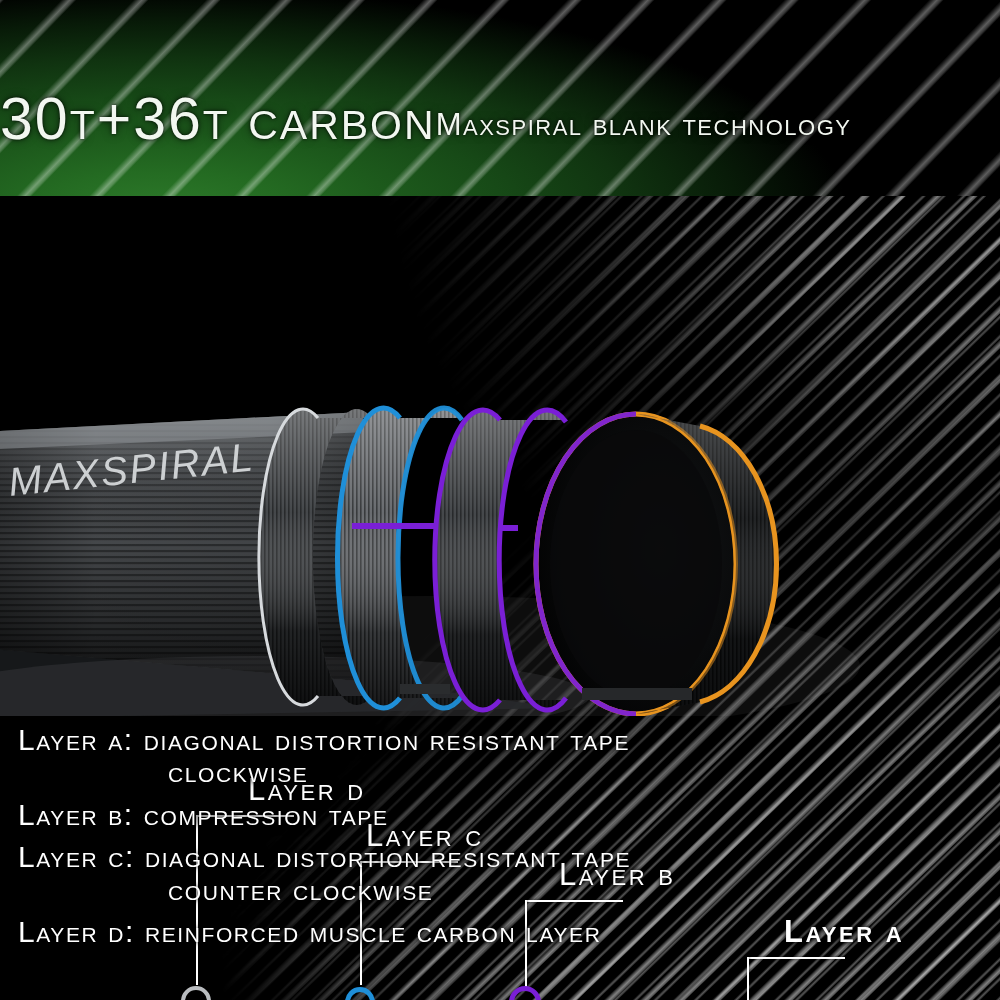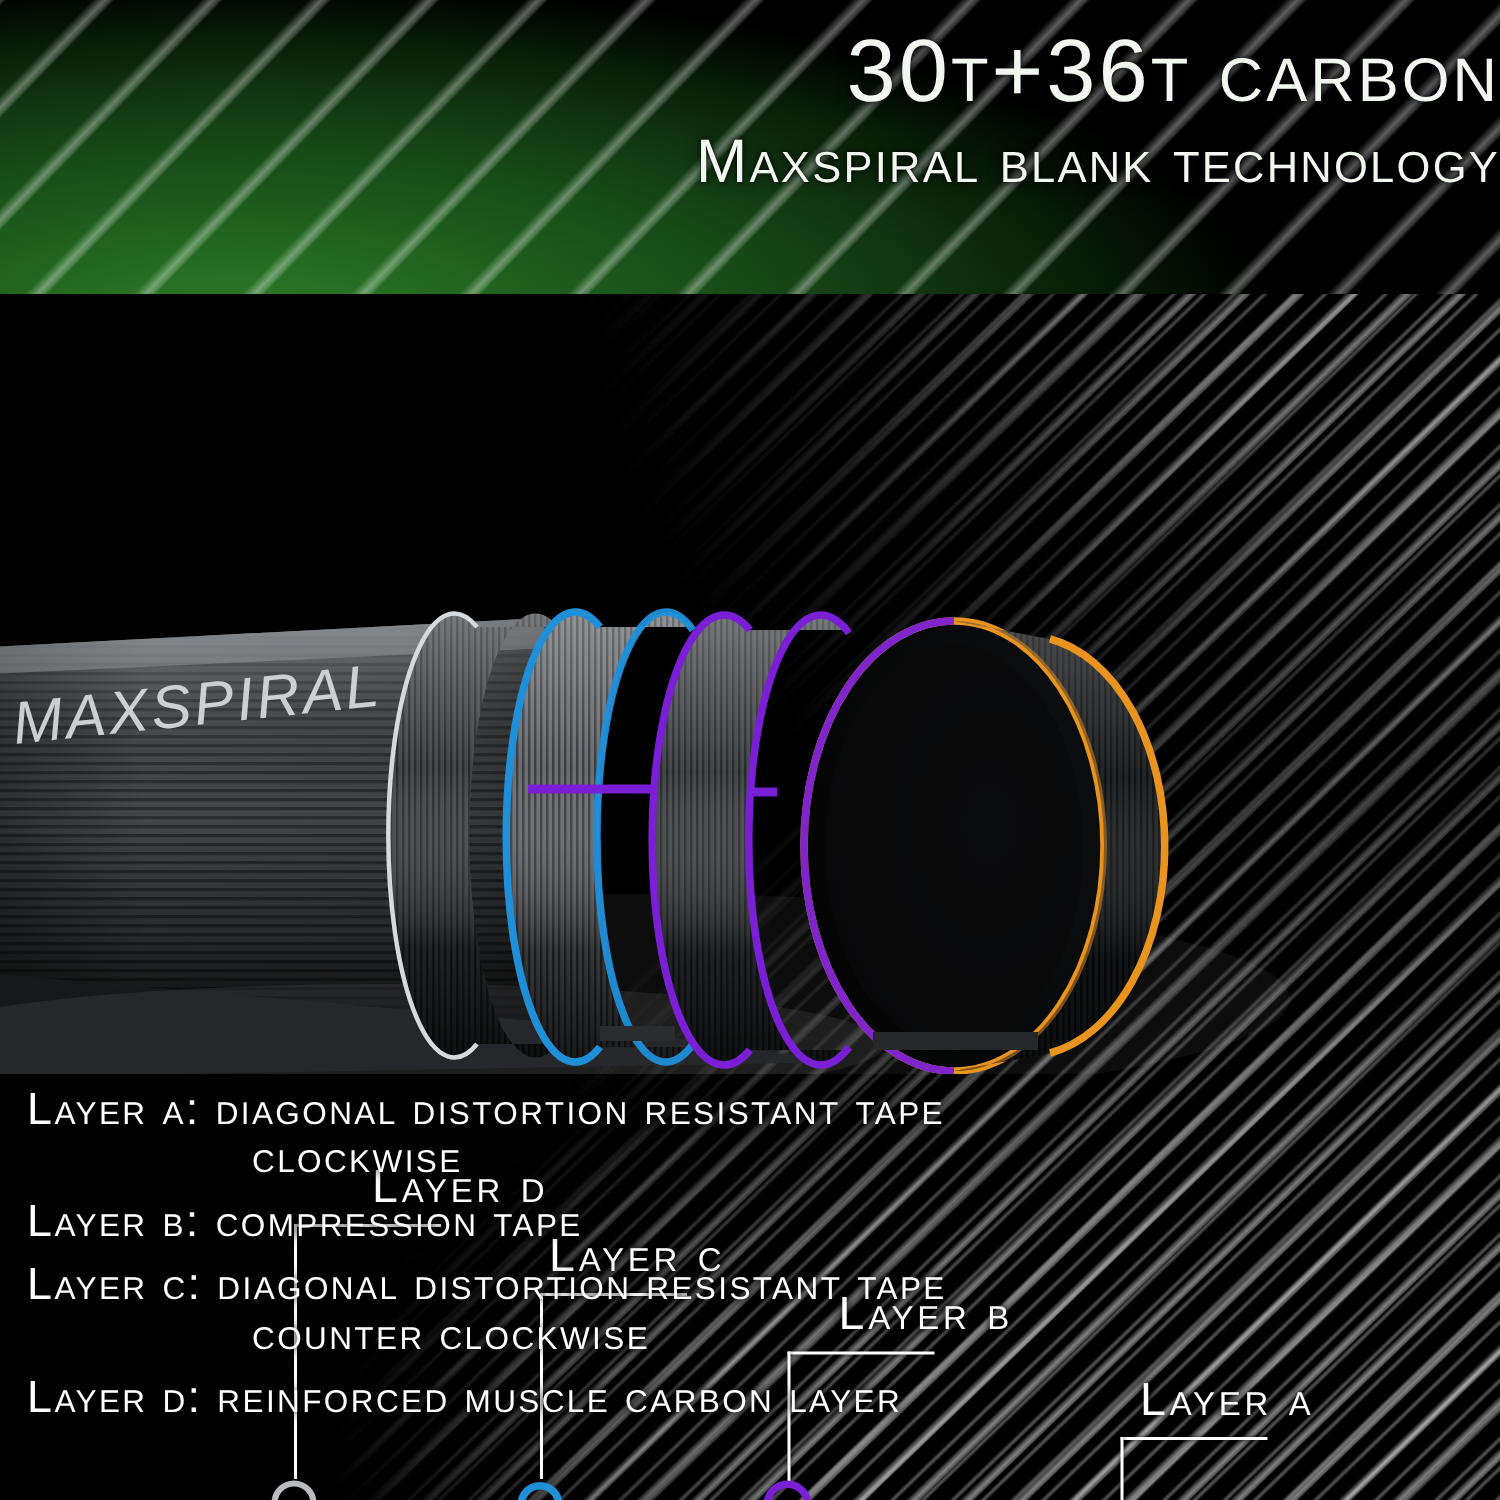--- a/index.html
+++ b/index.html
@@ -80,37 +80,38 @@
       rgba(255,255,255,0.00) 14px,
       rgba(255,255,255,0.26) 16px,
       rgba(255,255,255,0.46) 19px,
       rgba(255,255,255,0.22) 22px,
       rgba(255,255,255,0.00) 25px,
       rgba(255,255,255,0.00) 52px);
     opacity:.8;
   }
   #header-text {
     position:absolute; inset:0;
-    display:flex; flex-direction:column;
-    align-items:flex-end; justify-content:flex-start;
+    display:flex; flex-direction:row;
+    align-items:center; justify-content:flex-start;
     padding-top:18px;
+    margin-top:24px;
   }
   .hline {
     color:#f2f7f0;
     font-family:"Liberation Sans", sans-serif;
     font-variant:small-caps;
     text-transform:lowercase;
     letter-spacing:1px;
     white-space:nowrap;
     text-shadow:0 0 3px rgba(0,0,0,.85), 0 0 9px rgba(0,0,0,.6);
     line-height:1;
   }
   .hline::first-letter { text-transform:uppercase; }
   #title-main   { font-size:59px; letter-spacing:2px; font-weight:400; }
-  #title-sub    { font-size:41px; margin-top:10px; letter-spacing:1.5px; }
+  #title-sub    { font-size:31px; margin-top:10px; letter-spacing:1.5px; }
   #title-tag    { font-size:38px; margin-top:9px; letter-spacing:0.5px; }
 
   
   #tube-area { position:absolute; left:0; top:196px; width:1000px; height:520px; }
 
   
   .callout { position:absolute; }
   .callout-label {
     position:absolute;
     color:#ffffff;
@@ -301,21 +302,21 @@
           <div class="callout-vline" style="left: 360px; top: 141px; height: 124px;"></div>
           <div class="callout-ring" style="left: 345px; top: 267px; width: 30px; height: 30px; border-width: 5px; border-color: rgb(31, 143, 216);"></div>
         </div>
         <div class="callout">
           <div class="callout-label" style="left: 559px; top: 139px;">Layer B</div>
           <div class="callout-hline" style="left: 525px; top: 180px; width: 98px;"></div>
           <div class="callout-vline" style="left: 525px; top: 180px; height: 88px;"></div>
           <div class="callout-ring" style="left: 509px; top: 266px; width: 32px; height: 32px; border-width: 5px; border-color: rgb(122, 31, 214);"></div>
         </div>
         <div class="callout">
-          <div class="callout-label" style="left: 760px; top: 196px;">Layer A</div>
+          <div class="callout-label" style="left: 784px; top: 196px; font-weight: bold;">Layer A</div>
           <div class="callout-hline" style="left: 747px; top: 237px; width: 98px;"></div>
           <div class="callout-vline" style="left: 747px; top: 237px; height: 68px;"></div>
         </div>
       </div>
   </div>
 
   <div id="legend">
       <div class="legend-row"><span class="lbl">Layer A: </span><span>Diagonal distortion resistant tape</span><span class="cont">clockwise</span></div>
       <div class="legend-row"><span class="lbl">Layer B: </span><span>Compression Tape</span></div>
       <div class="legend-row"><span class="lbl">Layer C: </span><span>Diagonal distortion  resistant tape</span><span class="cont">counter clockwise</span></div>

